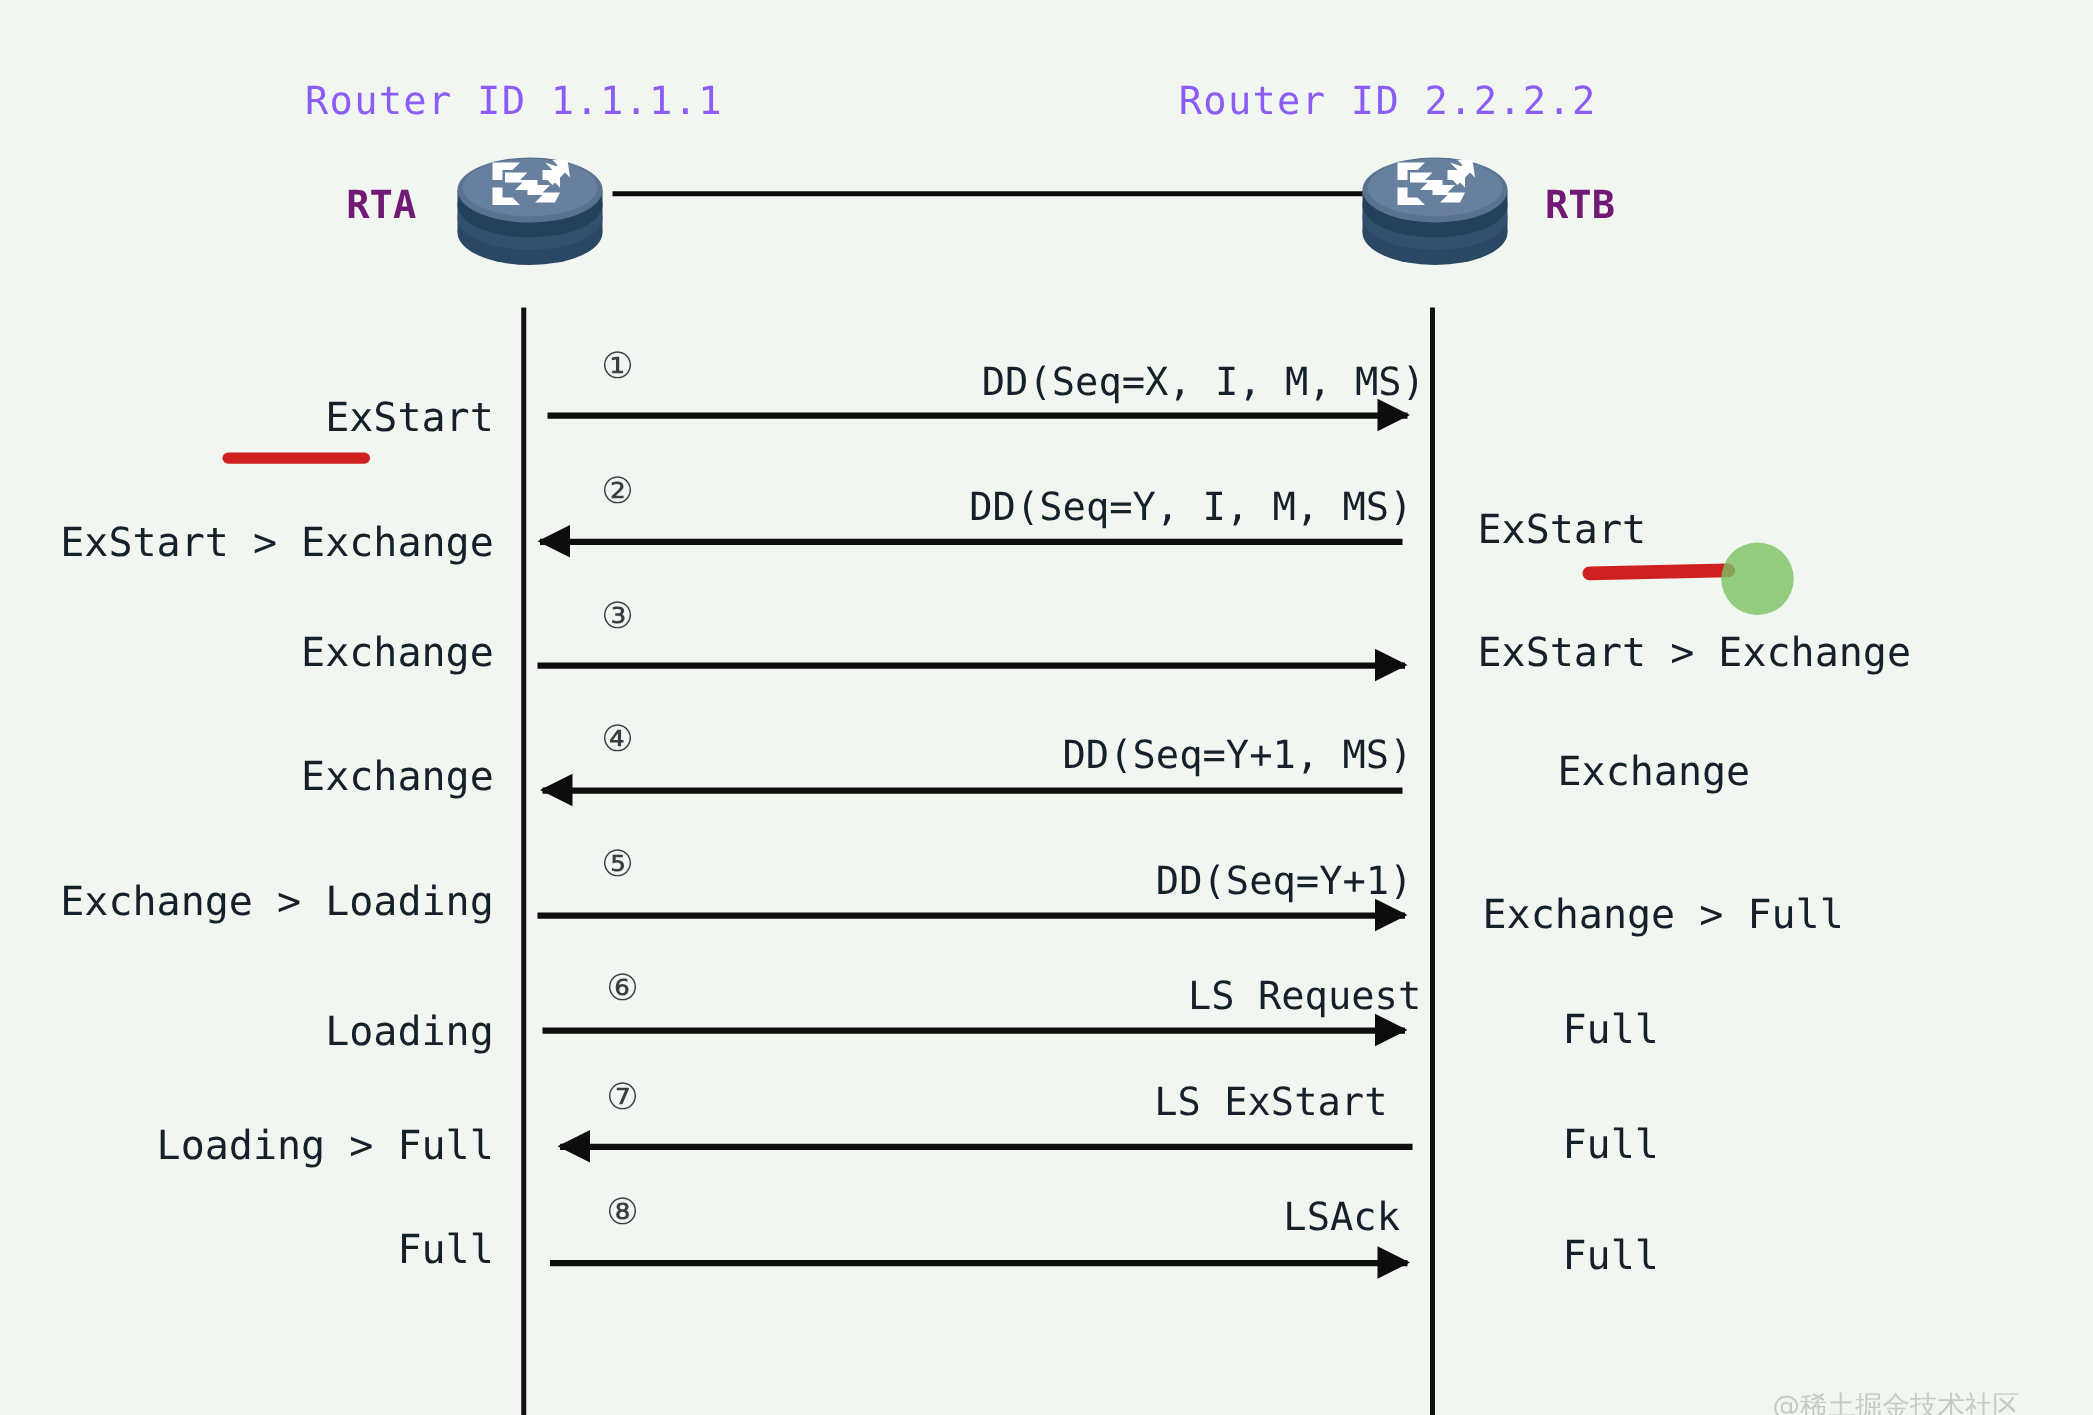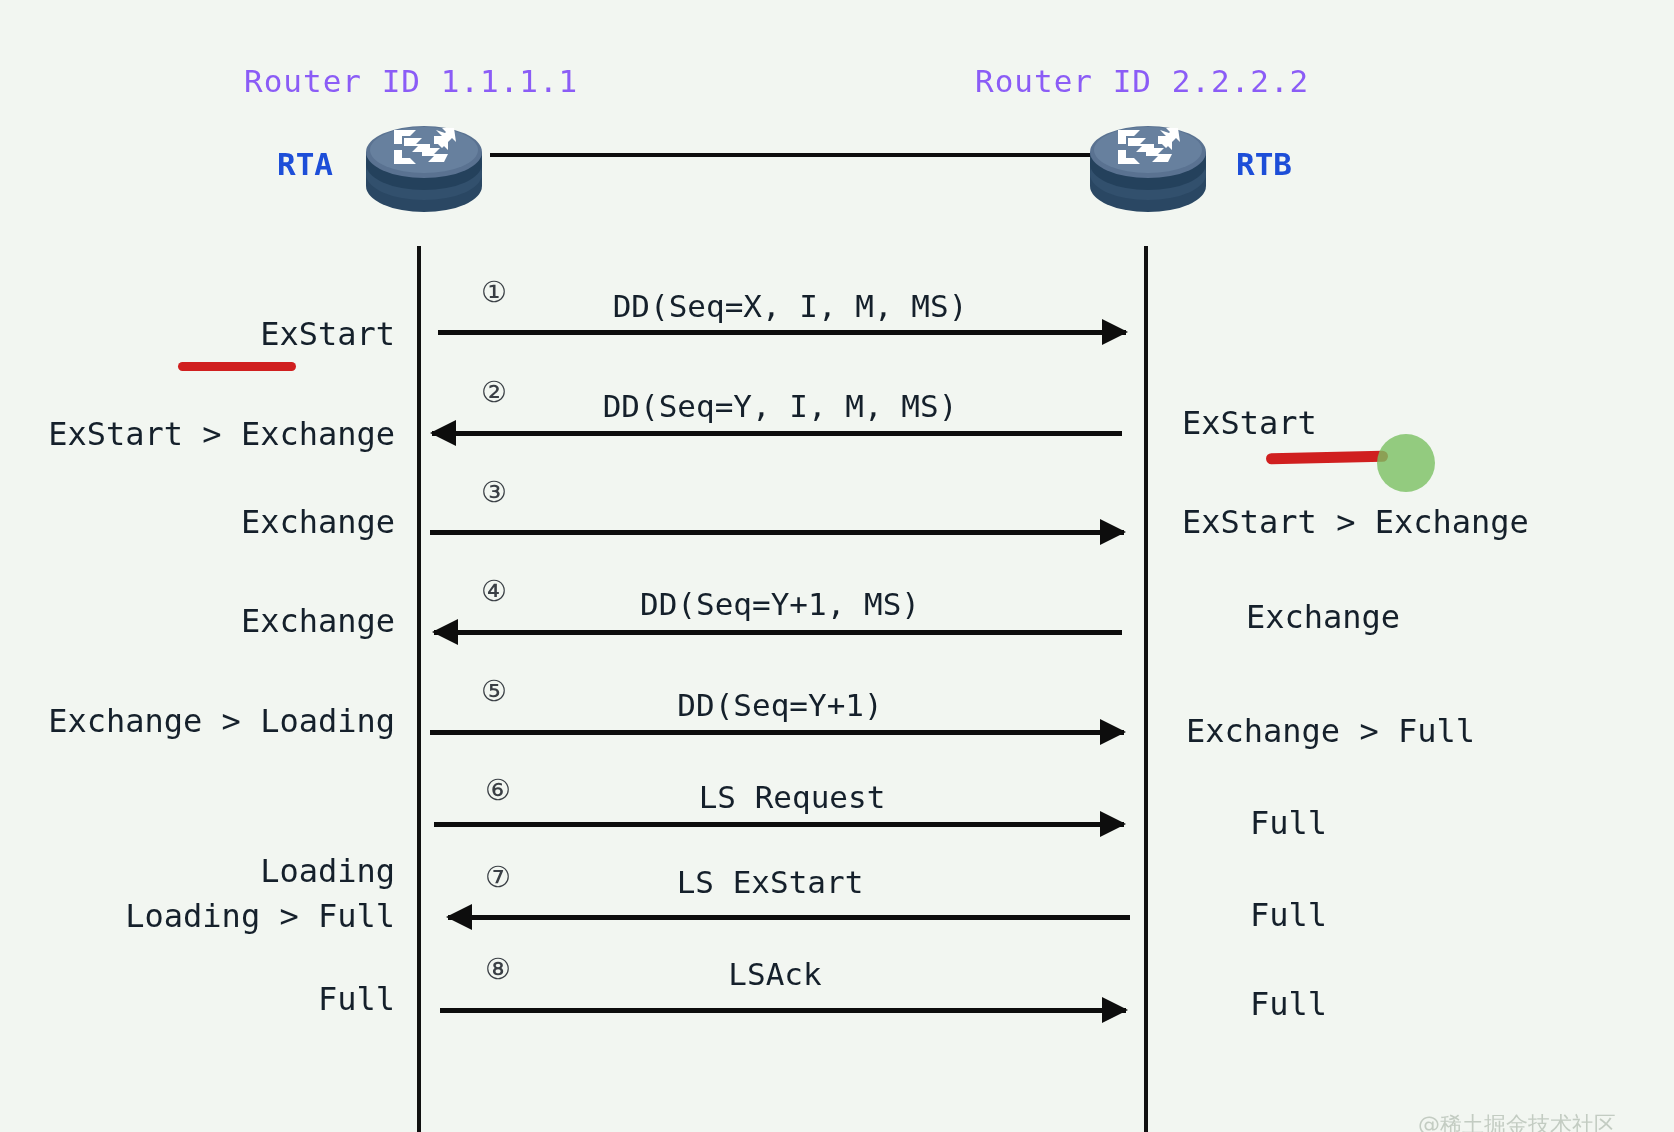--- a/index.html
+++ b/index.html
@@ -23,21 +23,21 @@
     font-size: 31px;
     color: #8b5cf6;
     letter-spacing: 1px;
     white-space: nowrap;
   }
   .router-name {
     position: absolute;
     font-family: "DejaVu Sans Mono", monospace;
     font-size: 31px;
     font-weight: bold;
-    color: #1d4ed8;
+    color: #701a75;
     white-space: nowrap;
   }
 
   
   .router-icon {
     position: absolute;
     width: 128px;
     height: 108px;
   }
   .router-icon svg { display: block; }
@@ -63,21 +63,21 @@
     font-size: 29px;
     color: #3a3f45;
     white-space: nowrap;
   }
   .msg-label {
     position: absolute;
     font-family: "DejaVu Sans Mono", monospace;
     font-size: 31px;
     color: #15202b;
     white-space: nowrap;
-    text-align: center;
+    text-align: right;
   }
   .msg-arrow {
     position: absolute;
     height: 5px;
   }
   .msg-arrow .shaft {
     position: absolute;
     left: 0; right: 0; top: 0;
     height: 5px;
     background: #0d0d0d;
@@ -153,21 +153,21 @@
         <path d="M44 30 L62 30 L56 36 L70 36 L70 44 L52 44 L58 38 L44 38 Z"></path>
         <path d="M40 22 L56 22 L50 28 L42 28 L42 36 L34 36 L34 22 Z"></path>
         <path d="M88 26 L88 42 L82 36 L74 36 L74 28 L82 28 L76 22 Z"></path>
         <path d="M84 54 L68 54 L74 48 L62 48 L62 40 L80 40 L74 46 L88 46 Z"></path>
         <path d="M40 56 L56 56 L50 50 L42 50 L42 42 L34 42 L34 56 Z"></path>
         <path d="M94 20 L82 20 L86 24 L76 34 L82 40 L92 30 L96 34 Z"></path>
       </g>
     </svg>
   </div>
 
-  <div class="router-id" style="left:975px; top:63px;">Router ID 2.2.2.2</div>
+  <div class="router-id" style="left:943px; top:63px;">Router ID 2.2.2.2</div>
 
   <div class="router-name" style="left:1220px; top:146px;margin-left:16px;">RTB</div>
 
   <div class="router-icon" style="left:1084px; top:108px;">
     <svg viewBox="0 0 128 108" width="128" height="108">
       <ellipse cx="64" cy="78" rx="58" ry="26" fill="#2a4763"></ellipse>
       <rect x="6" y="44" width="116" height="34" fill="#2a4763"></rect>
       <ellipse cx="64" cy="66" rx="58" ry="26" fill="#32506d"></ellipse>
       <ellipse cx="64" cy="56" rx="58" ry="26" fill="#24415c"></ellipse>
       <ellipse cx="64" cy="44" rx="58" ry="26" fill="#5a7291"></ellipse>
@@ -247,21 +247,21 @@
   <div class="annot-stroke" style="left:178px; top:362px; width:118px; height:9px;"></div>
 
   <div class="state-label align-right" style="left:10px; top:415px; width:385px;">ExStart &gt; Exchange</div>
 
   <div class="state-label align-right" style="left:10px; top:503px; width:385px;">Exchange</div>
 
   <div class="state-label align-right" style="left:10px; top:602px; width:385px;">Exchange</div>
 
   <div class="state-label align-right" style="left:10px; top:702px; width:385px;">Exchange &gt; Loading</div>
 
-  <div class="state-label align-right" style="left:10px; top:852px; width:385px;">Loading</div>
+  <div class="state-label align-right" style="left:10px; top:806px; width:385px;">Loading</div>
 
   <div class="state-label align-right" style="left:10px; top:897px; width:385px;">Loading &gt; Full</div>
 
   <div class="state-label align-right" style="left:10px; top:980px; width:385px;">Full</div>
 
   <div class="state-label align-left" style="left:1182px; top:404px; width:470px;">ExStart</div>
   <div class="annot-stroke" style="left:1266px; top:452px; width:122px; height:11px; transform:rotate(-1.2deg);"></div>
   <div class="cursor-dot" style="left:1377px; top:434px; width:58px; height:58px;"></div>
 
   <div class="state-label align-left" style="left:1182px; top:503px; width:470px;">ExStart &gt; Exchange</div>

